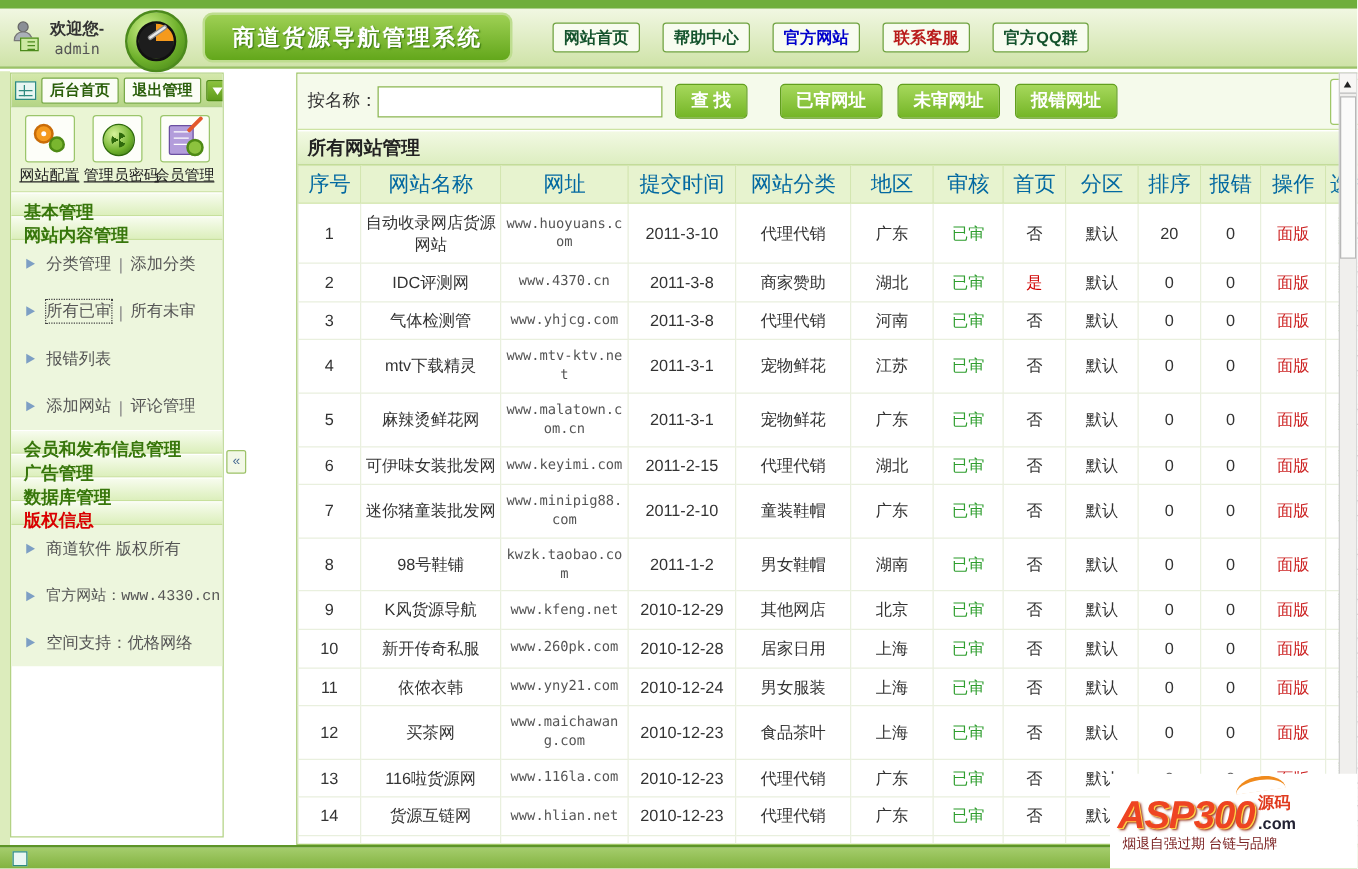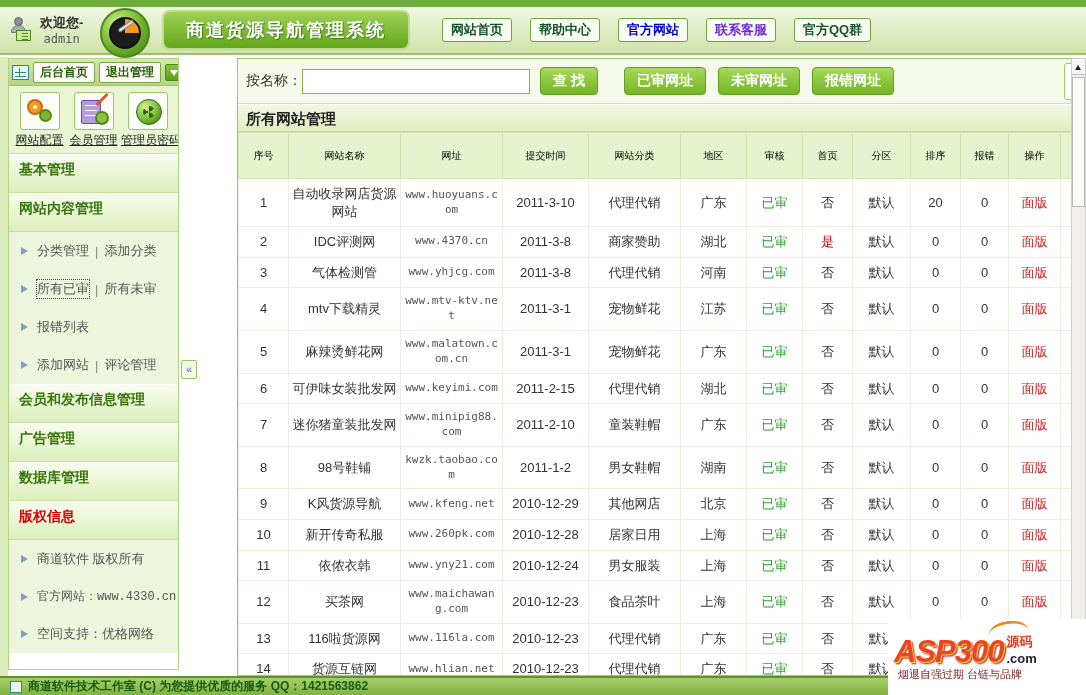--- a/index.html
+++ b/index.html
@@ -26,21 +26,21 @@
   .logo .inner { position:absolute; left:7px; top:7px; width:32px; height:32px; border-radius:50%;
           background:conic-gradient(#f59a1d 0 90deg, #1d1d1d 90deg 360deg); border:2px solid #111; }
   .logo .needle { position:absolute; left:15px; top:14px; width:18px; height:4px; background:#e9e9e9; border:1px solid #888; transform:rotate(-35deg); border-radius:2px; }
   .title-pill { margin-left:12px; padding:6px 22px; border-radius:8px; border:2px solid #bedd8f;
           background:linear-gradient(#9ed054,#63a71b); color:#fff; font-size:18px; font-weight:bold;
           letter-spacing:2px; text-shadow:1px 1px 1px #3f7d12; white-space:nowrap; }
   .nav { margin-left:32px; display:flex; gap:18px; }
   .nav-btn { padding:2px 8px; background:#f8fcf0; border:1px solid #6fa240; border-radius:3px;
           font-size:13px; font-weight:bold; color:#14532d; cursor:pointer; white-space:nowrap; }
   .nav-btn.blue { color:#0000cc; }
-  .nav-btn.navy { color:#6d28d9; }
+  .nav-btn.navy { color:#b91c1c; }
 
   
   .left-strip { position:absolute; left:0; top:57px; width:8px; height:619px; background:#dcecbc; }
 
   
   .sidebar { position:absolute; left:8px; top:58px; width:171px; height:612px;
              background:#fff; border:1px solid #b3d284; overflow:hidden; }
   .sb-toolbar { height:27px; background:linear-gradient(#d4e8ab,#b5d586); display:flex;
              align-items:center; gap:4px; padding:0 3px; border-bottom:1px solid #9fc56e; }
   .grid-ico { width:17px; height:15px; background:#e8f6f2; border:1px solid #2d8a80; position:relative; flex:none; }
@@ -69,21 +69,21 @@
   .pad i { display:block; height:1px; background:#fff; margin:4px 3px 0; }
   .refr { position:absolute; right:4px; bottom:4px; width:14px; height:14px; border-radius:50%;
             background:#8cc23e; border:2px solid #4e8a14; }
   .pen  { position:absolute; right:3px; top:5px; width:16px; height:3px; background:#e3572b; transform:rotate(-45deg); border-radius:1px; }
   .orb { position:absolute; left:7px; top:6px; width:26px; height:26px; border-radius:50%;
             background:radial-gradient(circle at 35% 30%, #d7f49a, #6fb12c 60%, #2f6a0c); border:1px solid #2f6a0c; }
   .orb:before { content:""; position:absolute; inset:6px; border-radius:50%;
             background:conic-gradient(#2f6a0c 0 60deg,transparent 60deg 120deg,#2f6a0c 120deg 180deg,transparent 180deg 240deg,#2f6a0c 240deg 300deg,transparent 300deg); }
 
   .sb-menu { background:#edf6dd; }
-  .menu-header { height:39px; line-height:29px; padding-left:10px; font-size:14px; font-weight:bold; color:#37760b;
+  .menu-header { height:19px; line-height:29px; padding-left:10px; font-size:14px; font-weight:bold; color:#37760b;
             background:linear-gradient(#f7fcee,#dcefbc); border-top:1px solid #fff; border-bottom:1px solid #c7e09c; cursor:pointer; }
   .menu-header.red { color:#d90000; }
   .menu-link { padding:10px 0 10px 12px; font-size:13px; color:#555; display:flex; align-items:center; }
   .arr { width:0; height:0; border:4px solid transparent; border-left:7px solid #7d9fc4; display:inline-block; margin-right:5px; flex:none; }
   .menu-link .lk { cursor:pointer; white-space:nowrap; }
   .menu-link .lk.focus { outline:1px dotted #444; }
   .menu-link .sep { color:#888; margin:0 6px; }
   .menu-link .mono { font-family:Liberation Mono, monospace; font-size:12px; }
 
   .collapse-btn { position:absolute; left:181px; top:360px; width:16px; height:19px; background:#f2f8e6;
@@ -99,21 +99,21 @@
   .search-input { width:228px; height:25px; border:1px solid #8ab54f; background:#fff; margin-right:10px; padding:0 4px; font-size:13px; }
   .gbtn { background:linear-gradient(#a6d85c,#74b526); border:1px solid #619f1d; border-radius:4px;
             color:#fff; font-weight:bold; font-size:14px; padding:4px 12px; cursor:pointer; white-space:nowrap; }
   .filters { display:flex; gap:12px; margin-left:26px; }
   .corner-box { position:absolute; right:5px; top:4px; width:32px; height:37px; background:#fdfdfd; border:1px solid #9fc768; border-radius:3px; }
 
   .panel-title { height:28px; line-height:27px; padding-left:8px; font-size:15px; font-weight:bold; color:#222;
             background:linear-gradient(#f2f9e3,#ddeec1); border-bottom:1px solid #c3dc9a; border-top:1px solid #fff; }
 
   table.grid { width:863px; border-collapse:collapse; table-layout:fixed; }
-  .grid th { height:46px; background:#e7f3cf; font-size:10px; font-weight:normal; color:#000000;
+  .grid th { height:30px; background:#e7f3cf; font-size:17px; font-weight:normal; color:#0369a1;
             border:1px solid #d3e6b0; }
   .grid td { font-size:13px; color:#333; text-align:center; border:1px solid #e9f0de; padding:6px 2px; line-height:1.35; }
   .grid td.url { font-family:"DejaVu Sans Mono", monospace; font-size:11px; color:#555; word-break:break-all; }
   .grid td.green { color:#2f9e2f; }
   .grid td.red { color:#d00000; }
   .grid td.action { color:#cc2222; cursor:pointer; }
   .cb { display:inline-block; width:13px; height:13px; background:#fff; border:1px solid #666;
             box-shadow:inset 1px 1px 2px #ccc; outline:1px dotted #a5c88a; outline-offset:3px; cursor:pointer; }
 
   
@@ -189,35 +189,35 @@
     <div class="sb-shortcuts">
       <div class="shortcut">
         <div class="box">
             <div class="gear1"></div>
             <div class="gear2"></div>
           </div>
         <div class="lbl">网站配置</div>
       </div>
       <div class="shortcut">
         <div class="box">
+            <div class="orb"></div>
+          </div>
+        <div class="lbl">管理员密码</div>
+      </div>
+      <div class="shortcut">
+        <div class="box">
             <div class="pad">
               <i></i>
               <i></i>
               <i></i>
             </div>
             <div class="refr"></div>
             <div class="pen"></div>
           </div>
         <div class="lbl">会员管理</div>
-      </div>
-      <div class="shortcut">
-        <div class="box">
-            <div class="orb"></div>
-          </div>
-        <div class="lbl">管理员密码</div>
       </div>
     </div>
     <div class="sb-menu">
         <div class="menu-header">基本管理</div>
         <div class="menu-header">网站内容管理</div>
         <div class="menu-link">
           <span class="arr"></span>
           <span class="lk">分类管理</span>
           <span class="sep">|</span>
           <span class="lk">添加分类</span>
@@ -535,21 +535,20 @@
     </table>
   </div>
 
   <div class="scrollbar">
     <div class="sb-up"></div>
     <div class="sb-thumb"></div>
   </div>
 
   <div class="footer">
     <div class="footer-ico"></div>
-    <span class="footer-text">商道软件技术工作室 (C) 为您提供优质的服务 QQ：1421563862</span>
   </div>
 
   <div class="watermark">
     <div class="wm-flame"></div>
     <div class="wm-logo">
       <span class="wm-brand">ASP300</span>
       <span class="wm-right">
         <span class="wm-tag">源码</span>
         <span class="wm-dom">.com</span>
       </span>

